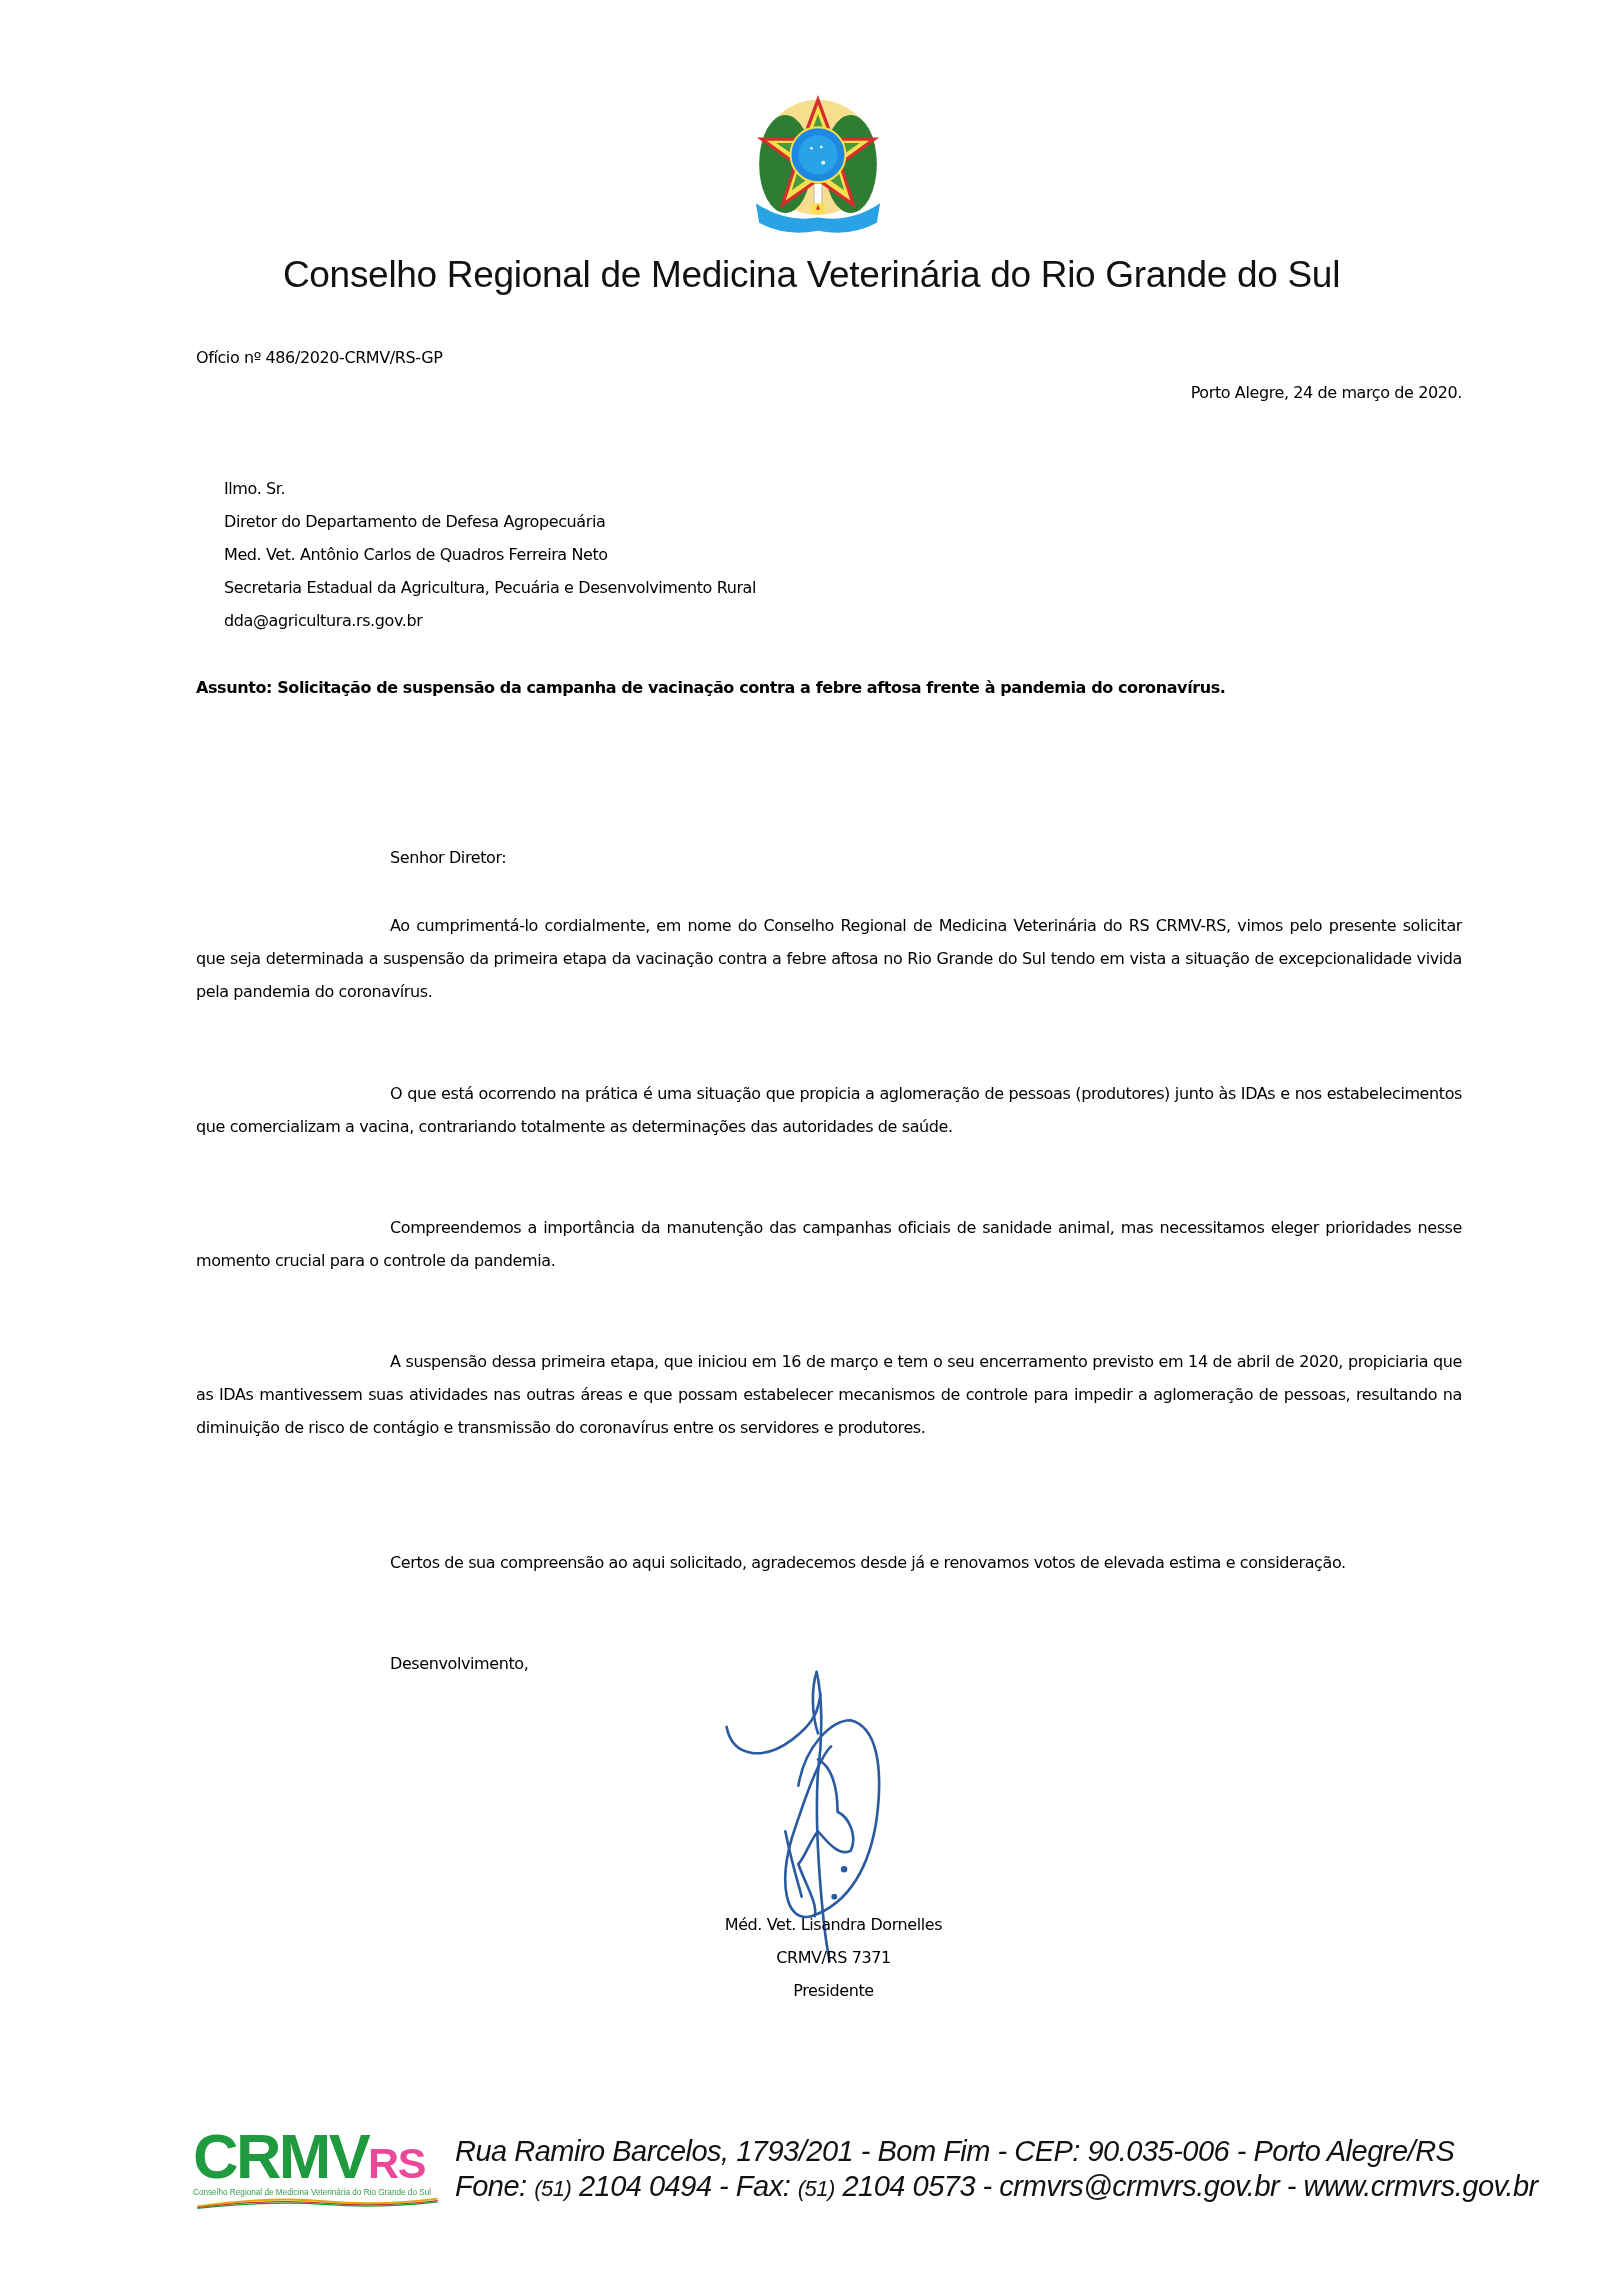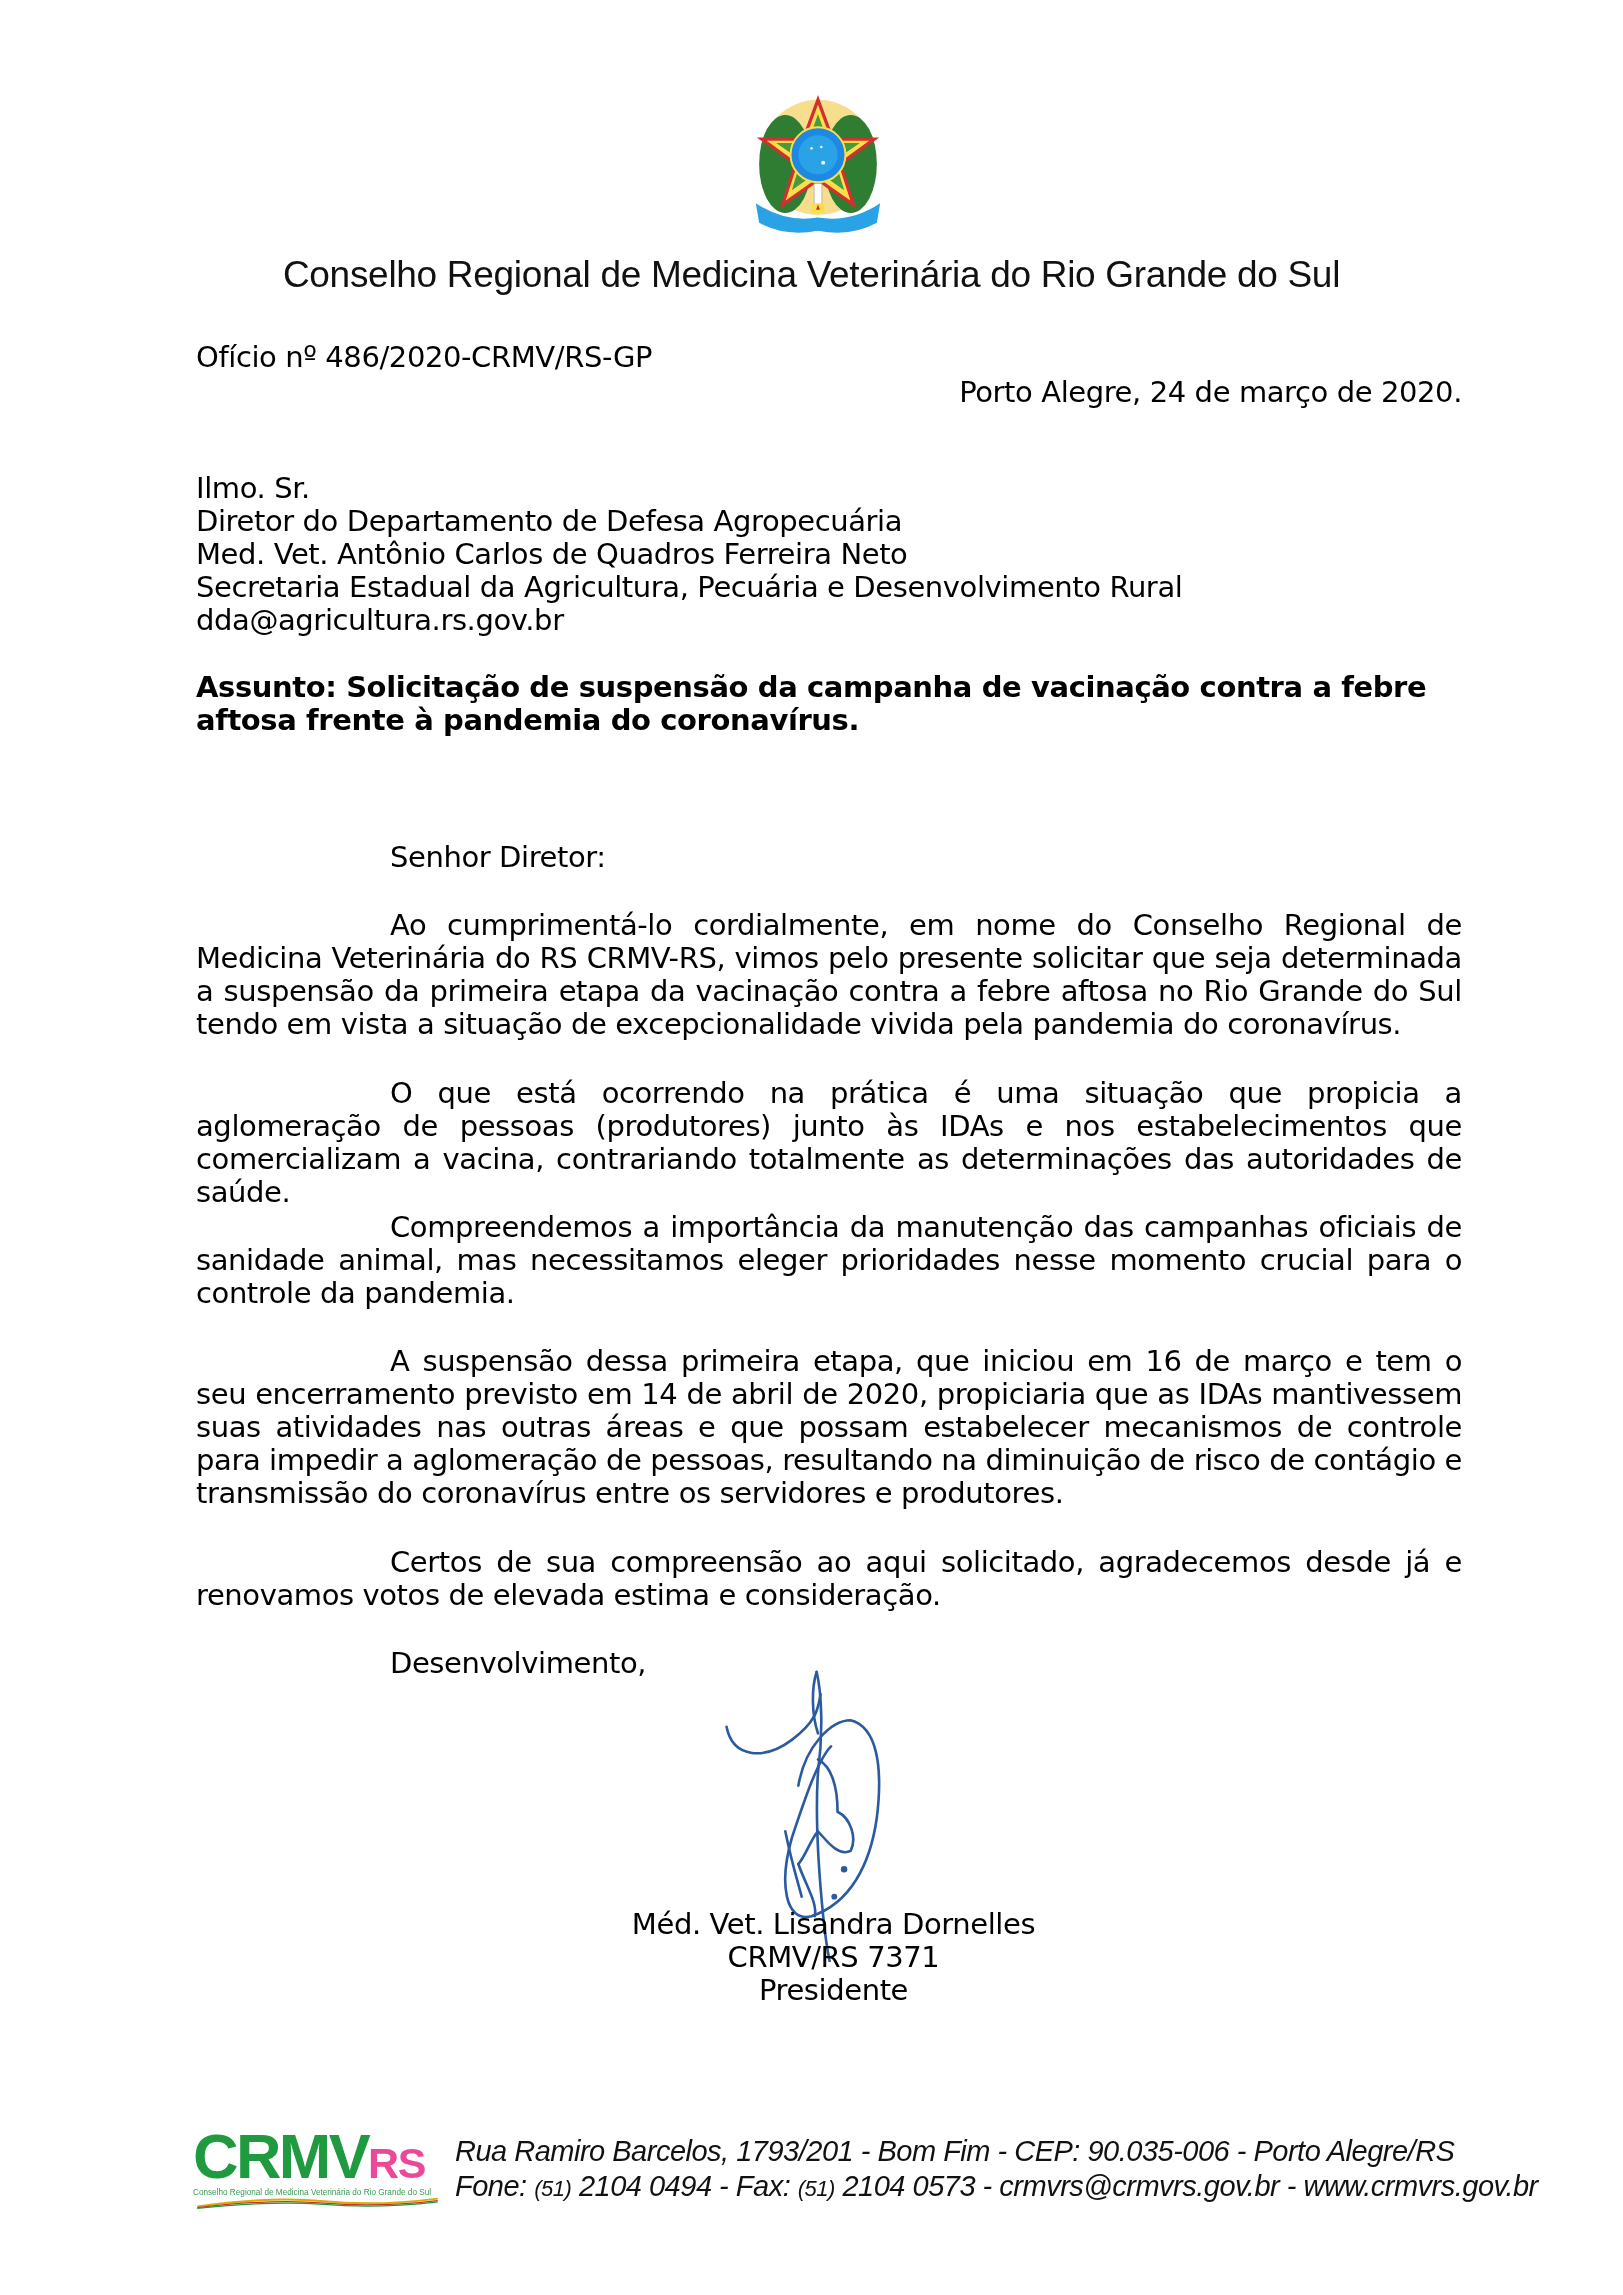--- a/index.html
+++ b/index.html
@@ -6,27 +6,27 @@
     body { width: 1623px; height: 2295px; position: relative; overflow: hidden; color: #000; }
     .page { position: absolute; left: 0; top: 0; width: 1623px; height: 2295px; background: #fff; }
 
     .coat { position: absolute; left: 746px; top: 92px; width: 144px; height: 157px; }
 
     .org-title {
       position: absolute; left: 0; width: 1623px; top: 254px; text-align: center;
       font-family: "Liberation Sans", sans-serif; font-size: 37px; letter-spacing: -0.3px; color: #111;
     }
 
-    .body-text { font-family: "DejaVu Sans", sans-serif; font-size: 29px; line-height: 33px; letter-spacing: -0.4px; }
+    .body-text { font-family: "DejaVu Sans", sans-serif; font-size: 16px; line-height: 33px; letter-spacing: -0.4px; }
 
     .ref { position: absolute; left: 196px; top: 341px; }
     .date { position: absolute; right: 161px; top: 376px; }
 
     .recipient { position: absolute; left: 196px; top: 472px; }
-    .recipient div { height: 33px; white-space: nowrap; }
+    .recipient div { height: 33px; white-space: nowrap; margin-left: 28px; }
 
     .subject { position: absolute; left: 196px; top: 671px; width: 1266px; font-weight: bold; }
 
     .salutation { position: absolute; left: 390px; top: 841px; }
 
     .para { position: absolute; left: 196px; width: 1266px; text-align: justify; text-indent: 194px; }
     .p1 { top: 909px; }
     .p2 { top: 1077px; }
     .p3 { top: 1211px; }
     .p4 { top: 1345px; }

